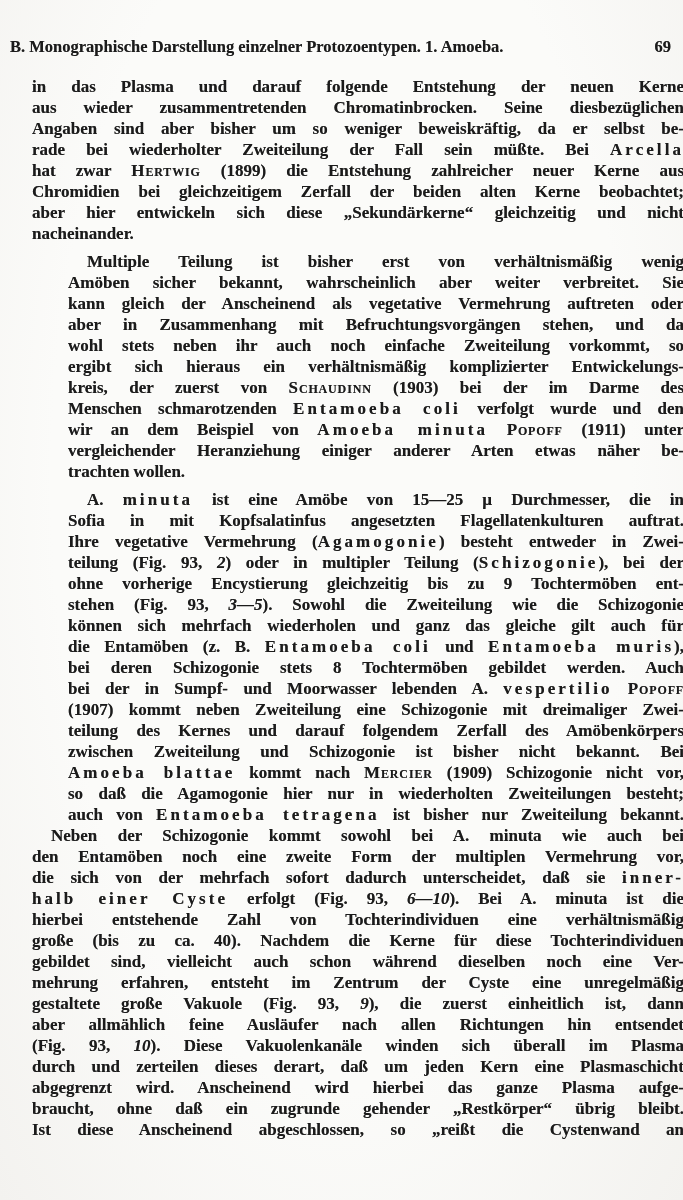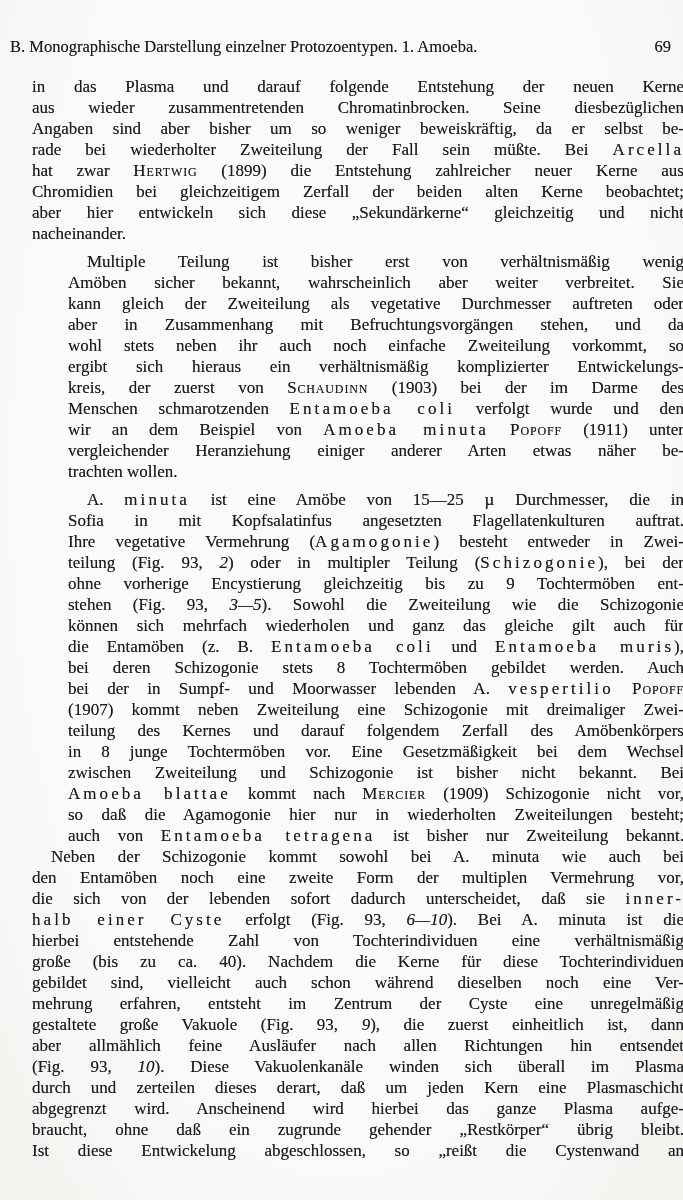--- a/index.html
+++ b/index.html
@@ -25,40 +25,40 @@
   .line { text-align:justify; text-align-last:justify; }
   .line.end { text-align-last:left; }
   .line.in { text-indent:19px; }
   .seg-sp { letter-spacing:.18em; }
   .seg-sc { font-variant:small-caps; letter-spacing:.05em; }
   .seg-i  { font-style:italic; }
 </style>
 </head>
 <body>
 
-<div class="page" style="color: rgb(27, 27, 27);">
+<div class="page" style="color: rgb(27, 27, 27); font-weight: bold;">
   <div class="running-header">
     <span class="header-title">B. Monographische Darstellung einzelner Protozoentypen. 1. Amoeba.</span>
     <span class="page-number">69</span>
   </div>
   <div class="text-block">
       <div class="p">
         <div class="line"><span>in das Plasma und darauf folgende Entstehung der neuen Kerne</span></div>
         <div class="line"><span>aus wieder zusammentretenden Chromatinbrocken. Seine diesbezüglichen</span></div>
         <div class="line"><span>Angaben sind aber bisher um so weniger beweiskräftig, da er selbst be-</span></div>
         <div class="line"><span>rade bei wiederholter Zweiteilung der Fall sein müßte. Bei </span><span class="seg-sp">Arcella</span></div>
         <div class="line"><span>hat zwar </span><span class="seg-sc">Hertwig</span><span> (1899) die Entstehung zahlreicher neuer Kerne aus</span></div>
         <div class="line"><span>Chromidien bei gleichzeitigem Zerfall der beiden alten Kerne beobachtet;</span></div>
         <div class="line"><span>aber hier entwickeln sich diese „Sekundärkerne“ gleichzeitig und nicht</span></div>
         <div class="line end"><span>nacheinander.</span></div>
       </div>
       <div class="p gap">
         <div class="line in"><span>Multiple Teilung ist bisher erst von verhältnismäßig wenig</span></div>
         <div class="line"><span>Amöben sicher bekannt, wahrscheinlich aber weiter verbreitet. Sie</span></div>
-        <div class="line"><span>kann gleich der Zweiteilung als vegetative Durchmesser auftreten oder</span></div>
+        <div class="line"><span>kann gleich der Anscheinend als vegetative Vermehrung auftreten oder</span></div>
         <div class="line"><span>aber in Zusammenhang mit Befruchtungsvorgängen stehen, und da</span></div>
         <div class="line"><span>wohl stets neben ihr auch noch einfache Zweiteilung vorkommt, so</span></div>
         <div class="line"><span>ergibt sich hieraus ein verhältnismäßig komplizierter Entwickelungs-</span></div>
         <div class="line"><span>kreis, der zuerst von </span><span class="seg-sc">Schaudinn</span><span> (1903) bei der im Darme des</span></div>
         <div class="line"><span>Menschen schmarotzenden </span><span class="seg-sp">Entamoeba coli</span><span> verfolgt wurde und den</span></div>
         <div class="line"><span>wir an dem Beispiel von </span><span class="seg-sp">Amoeba minuta</span><span> </span><span class="seg-sc">Popoff</span><span> (1911) unter</span></div>
         <div class="line"><span>vergleichender Heranziehung einiger anderer Arten etwas näher be-</span></div>
         <div class="line end"><span>trachten wollen.</span></div>
       </div>
       <div class="p gap">
@@ -67,37 +67,36 @@
         <div class="line"><span>Ihre vegetative Vermehrung (</span><span class="seg-sp">Agamogonie</span><span>) besteht entweder in Zwei-</span></div>
         <div class="line"><span>teilung (Fig. 93, </span><span class="seg-i">2</span><span>) oder in multipler Teilung (</span><span class="seg-sp">Schizogonie</span><span>), bei der</span></div>
         <div class="line"><span>ohne vorherige Encystierung gleichzeitig bis zu 9 Tochtermöben ent-</span></div>
         <div class="line"><span>stehen (Fig. 93, </span><span class="seg-i">3—5</span><span>). Sowohl die Zweiteilung wie die Schizogonie</span></div>
         <div class="line"><span>können sich mehrfach wiederholen und ganz das gleiche gilt auch für</span></div>
         <div class="line"><span>die Entamöben (z. B. </span><span class="seg-sp">Entamoeba coli</span><span> und </span><span class="seg-sp">Entamoeba muris</span><span>),</span></div>
         <div class="line"><span>bei deren Schizogonie stets 8 Tochtermöben gebildet werden. Auch</span></div>
         <div class="line"><span>bei der in Sumpf- und Moorwasser lebenden A. </span><span class="seg-sp">vespertilio</span><span> </span><span class="seg-sc">Popoff</span></div>
         <div class="line"><span>(1907) kommt neben Zweiteilung eine Schizogonie mit dreimaliger Zwei-</span></div>
         <div class="line"><span>teilung des Kernes und darauf folgendem Zerfall des Amöbenkörpers</span></div>
-        <div class="line"><span>in 8 junge Tochtermöben vor. Eine Gesetzmäßigkeit bei dem Wechsel</span></div>
         <div class="line"><span>zwischen Zweiteilung und Schizogonie ist bisher nicht bekannt. Bei</span></div>
         <div class="line"><span class="seg-sp">Amoeba blattae</span><span> kommt nach </span><span class="seg-sc">Mercier</span><span> (1909) Schizogonie nicht vor,</span></div>
         <div class="line"><span>so daß die Agamogonie hier nur in wiederholten Zweiteilungen besteht;</span></div>
         <div class="line"><span>auch von </span><span class="seg-sp">Entamoeba tetragena</span><span> ist bisher nur Zweiteilung bekannt.</span></div>
       </div>
       <div class="p">
         <div class="line in"><span>Neben der Schizogonie kommt sowohl bei A. minuta wie auch bei</span></div>
         <div class="line"><span>den Entamöben noch eine zweite Form der multiplen Vermehrung vor,</span></div>
-        <div class="line"><span>die sich von der lebenden sofort dadurch unterscheidet, daß sie </span><span class="seg-sp">inner-</span></div>
+        <div class="line"><span>die sich von der mehrfach sofort dadurch unterscheidet, daß sie </span><span class="seg-sp">inner-</span></div>
         <div class="line"><span class="seg-sp">halb einer Cyste</span><span> erfolgt (Fig. 93, </span><span class="seg-i">6—10</span><span>). Bei A. minuta ist die</span></div>
         <div class="line"><span>hierbei entstehende Zahl von Tochterindividuen eine verhältnismäßig</span></div>
         <div class="line"><span>große (bis zu ca. 40). Nachdem die Kerne für diese Tochterindividuen</span></div>
         <div class="line"><span>gebildet sind, vielleicht auch schon während dieselben noch eine Ver-</span></div>
         <div class="line"><span>mehrung erfahren, entsteht im Zentrum der Cyste eine unregelmäßig</span></div>
         <div class="line"><span>gestaltete große Vakuole (Fig. 93, </span><span class="seg-i">9</span><span>), die zuerst einheitlich ist, dann</span></div>
         <div class="line"><span>aber allmählich feine Ausläufer nach allen Richtungen hin entsendet</span></div>
         <div class="line"><span>(Fig. 93, </span><span class="seg-i">10</span><span>). Diese Vakuolenkanäle winden sich überall im Plasma</span></div>
         <div class="line"><span>durch und zerteilen dieses derart, daß um jeden Kern eine Plasmaschicht</span></div>
         <div class="line"><span>abgegrenzt wird. Anscheinend wird hierbei das ganze Plasma aufge-</span></div>
         <div class="line"><span>braucht, ohne daß ein zugrunde gehender „Restkörper“ übrig bleibt.</span></div>
-        <div class="line"><span>Ist diese Entwickelung abgeschlossen, so „reißt die Cystenwand an</span></div>
+        <div class="line"><span>Ist diese Anscheinend abgeschlossen, so „reißt die Cystenwand an</span></div>
       </div>
     </div>
 </div>
 
 </body></html>

